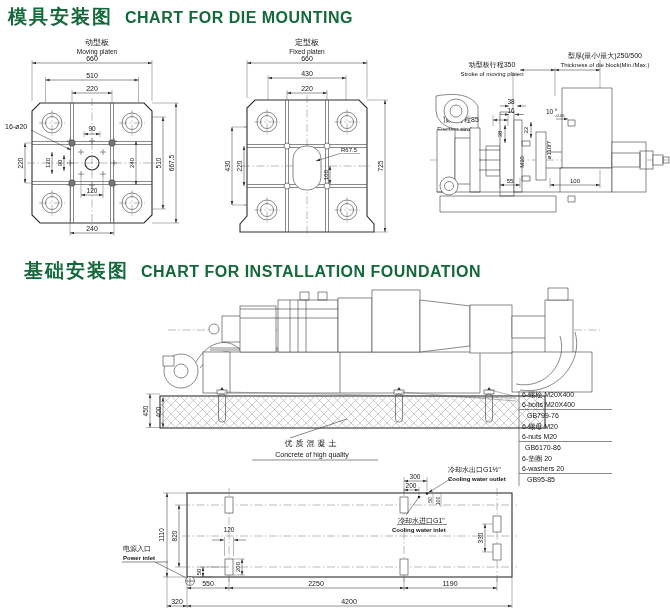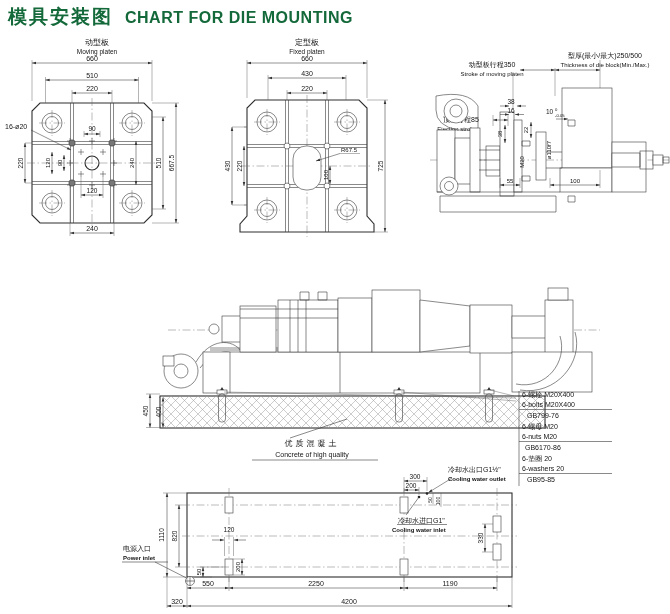--- a/index.html
+++ b/index.html
@@ -26,20 +26,23 @@
   .mid{text-anchor:middle;}
 </style>
 </head>
 <body>
 
 <div id="page">
 
   <div class="heading" style="left:8px;top:4px;color:#14693a;">
     <span class="zh">模具安装图</span><span class="en">CHART FOR DIE MOUNTING</span>
   </div>
+  <div class="heading" style="left:24px;top:258px;color:#14693a;">
+    <span class="zh">基础安装图</span><span class="en">CHART FOR INSTALLATION FOUNDATION</span>
+  </div>
 
   <svg style="top:36px;" width="670" height="222" viewBox="0 36 670 222">
     <defs>
       <marker id="arr" viewBox="0 0 10 10" refX="9.3" refY="5" markerWidth="8.5" markerHeight="8.5" orient="auto-start-reverse">
         <path d="M0.5,2.2 L9.5,5 L0.5,7.8 Z" fill="#333"></path>
       </marker>
       <pattern id="dhatch" width="4" height="4" patternUnits="userSpaceOnUse">
         <path d="M0,4 L4,0" stroke="#6a6a6a" stroke-width="0.5"></path>
       </pattern>
       <pattern id="xhatch" width="9" height="9" patternUnits="userSpaceOnUse">

